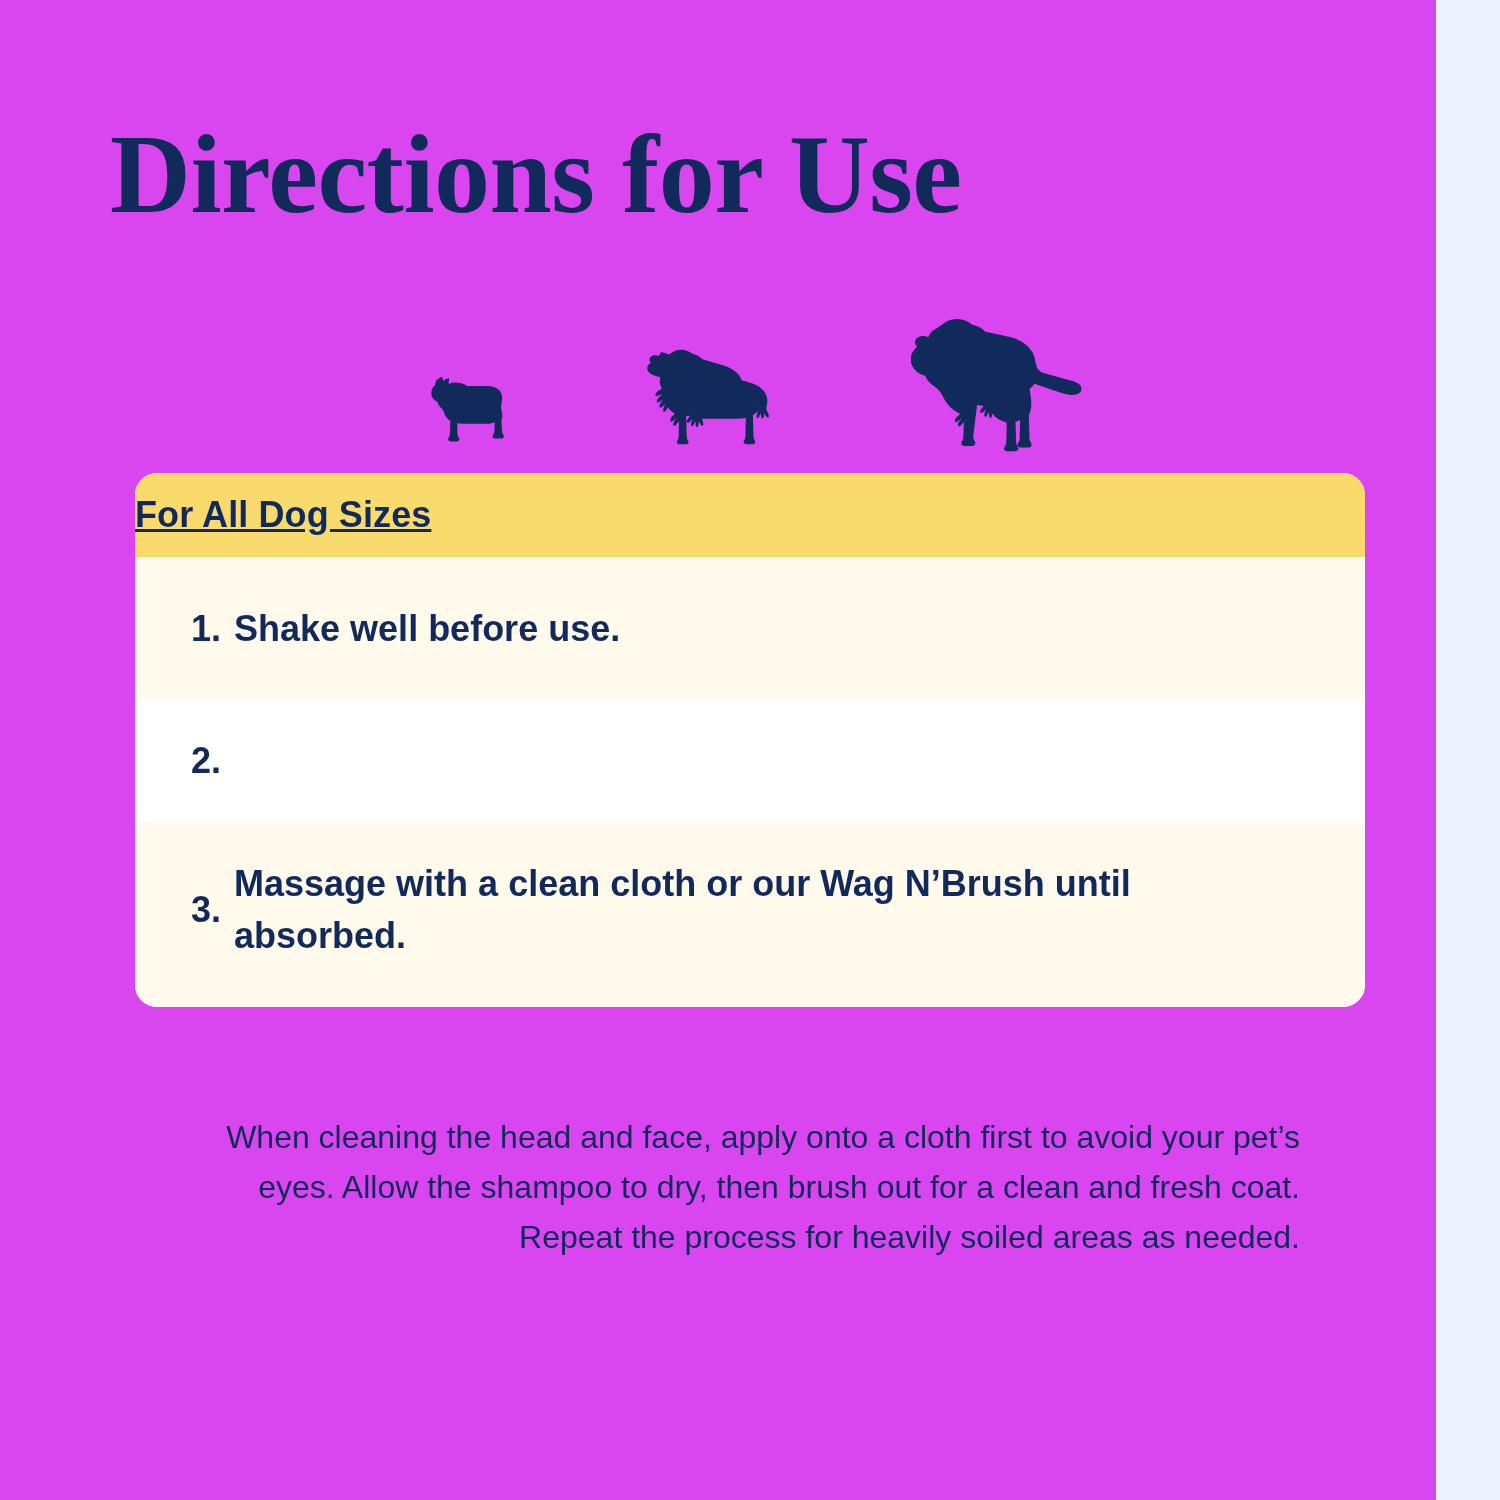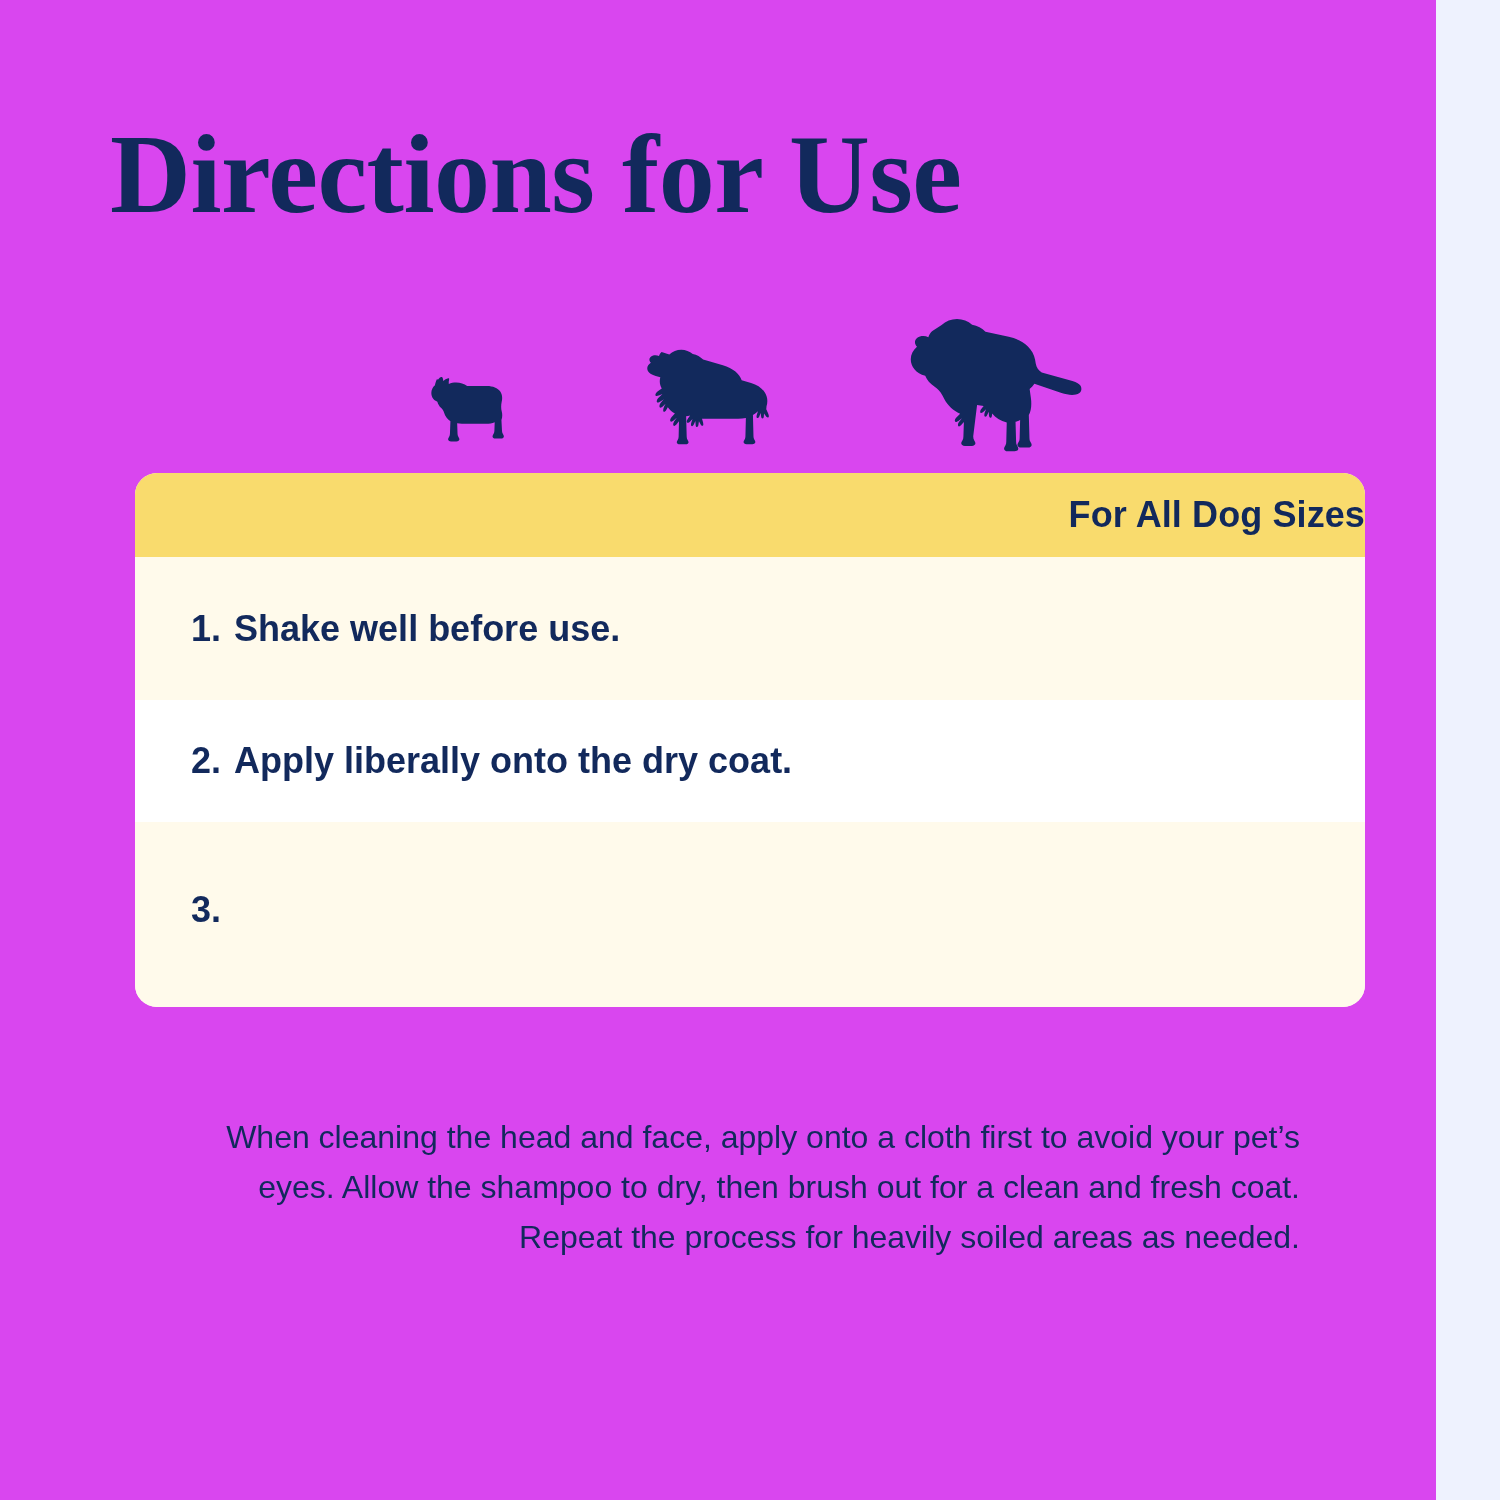--- a/index.html
+++ b/index.html
@@ -65,21 +65,22 @@
     border-radius: 22px;
     overflow: hidden;
     background: #fffaeb;
   }
 
   .card-header {
     background: #f9db6d;
     height: 84px;
     display: flex;
     align-items: center;
-    justify-content: flex-end;
+    justify-content: flex-start;
+    text-decoration: underline;
   }
 
   .card-header-title {
     font-family: "Liberation Sans", sans-serif;
     font-size: 36px;
     font-weight: 700;
     color: #12295c;
     letter-spacing: 0.1px;
   }
 
@@ -154,24 +155,24 @@
       <span class="card-header-title">For All Dog Sizes</span>
     </div>
 
     <div class="step-row tone-cream r1">
       <span class="step-num">1.</span>
       <span class="step-text">Shake well before use.</span>
     </div>
 
     <div class="step-row tone-white r2">
       <span class="step-num">2.</span>
-      <span class="step-text">Apply liberally onto the dry coat.</span>
     </div>
 
     <div class="step-row tone-cream r3">
       <span class="step-num">3.</span>
+      <span class="step-text">Massage with a clean cloth or our Wag N’Brush until absorbed.</span>
     </div>
 
   </div>
 
   <p class="note">When cleaning the head and face, apply onto a cloth first to avoid your pet’s eyes. Allow the shampoo to dry, then brush out for a clean and fresh coat. Repeat the process for heavily soiled areas as needed.</p>
 
 </div>
 
 </body></html>

